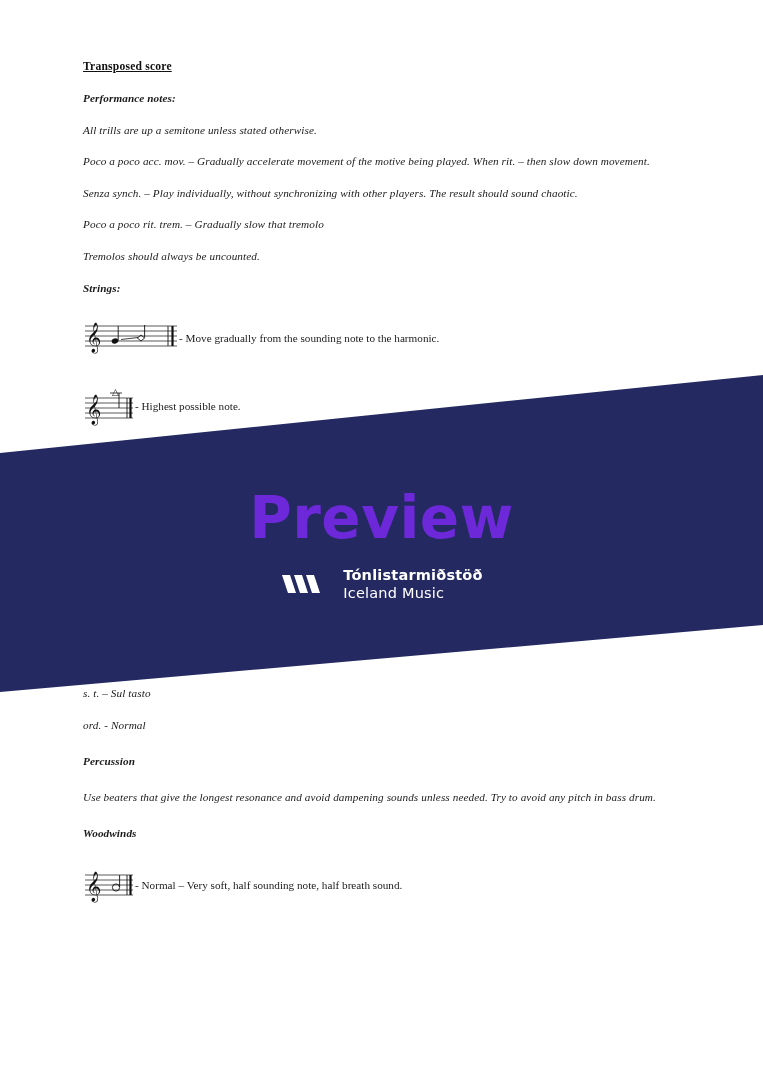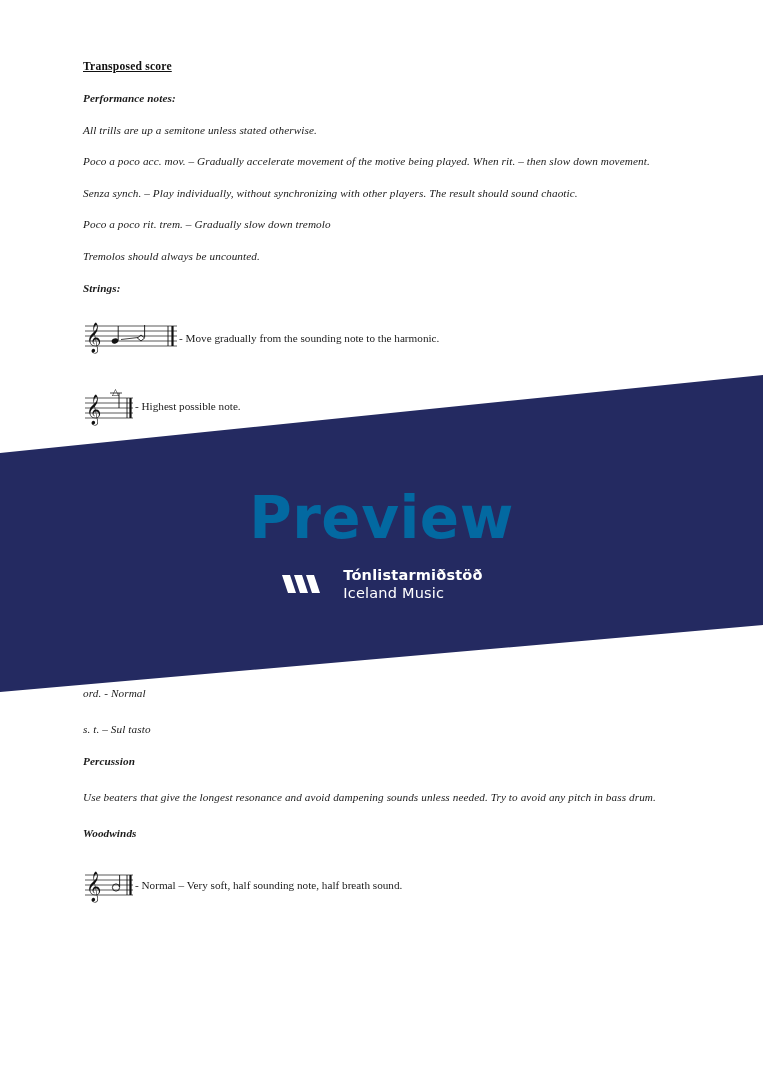--- a/index.html
+++ b/index.html
@@ -100,21 +100,21 @@
   }
 
   .banner-text {
     position: absolute;
     width: 763px;
     text-align: center;
     top: 489px;
     font-family: "DejaVu Sans", sans-serif;
     font-weight: bold;
     font-size: 58px;
-    color: #0369a1;
+    color: #6d28d9;
     letter-spacing: 0.5px;
     line-height: 1;
   }
 
   .banner-logo {
     position: absolute;
     width: 763px;
     top: 566px;
     display: flex;
     justify-content: center;
@@ -143,21 +143,21 @@
 
   <div class="content">
 
     <div class="title">Transposed score</div>
 
     <div class="line bold">Performance notes:</div>
 
     <div class="line">All trills are up a semitone unless stated otherwise.</div>
     <div class="line">Poco a poco acc. mov. – Gradually accelerate movement of the motive being played. When rit. – then slow down movement.</div>
     <div class="line">Senza synch. – Play individually, without synchronizing with other players. The result should sound chaotic.</div>
-    <div class="line">Poco a poco rit. trem. – Gradually slow down tremolo</div>
+    <div class="line">Poco a poco rit. trem. – Gradually slow that tremolo</div>
     <div class="line">Tremolos should always be uncounted.</div>
 
     <div class="line bold" style="margin-bottom:22px;margin-top:12px;">Strings:</div>
 
     <div class="notation-row" style="margin-bottom:26px;">
       <span class="stave">
         <svg class="staff-svg" width="96" height="40" viewBox="0 0 96 40" xmlns="http://www.w3.org/2000/svg">
           <g stroke="#111" stroke-width="0.7">
             <line x1="2" y1="8" x2="94" y2="8"></line>
             <line x1="2" y1="13" x2="94" y2="13"></line>
@@ -226,22 +226,22 @@
           <line x1="44" y1="14" x2="44" y2="34" stroke="#111" stroke-width="0.9"></line>
           <line x1="47.5" y1="14" x2="47.5" y2="34" stroke="#111" stroke-width="2.2"></line>
         </svg>
       </span>
       <span class="caption">- Highest possible natural harmonic.</span>
     </div>
 
   </div>
 
   <div class="content-lower">
+    <div class="line">s. t. – Sul tasto</div>
     <div class="line" style="margin-bottom:21px;">ord. - Normal</div>
-    <div class="line">s. t. – Sul tasto</div>
 
     <div class="line bold" style="margin-bottom:21px;">Percussion</div>
     <div class="line" style="margin-bottom:21px;">Use beaters that give the longest resonance and avoid dampening sounds unless needed. Try to avoid any pitch in bass drum.</div>
 
     <div class="line bold" style="margin-bottom:24px;">Woodwinds</div>
 
     <div class="notation-row">
       <span class="stave">
         <svg class="staff-svg" width="52" height="40" viewBox="0 0 52 40" xmlns="http://www.w3.org/2000/svg">
           <g stroke="#111" stroke-width="0.7">

